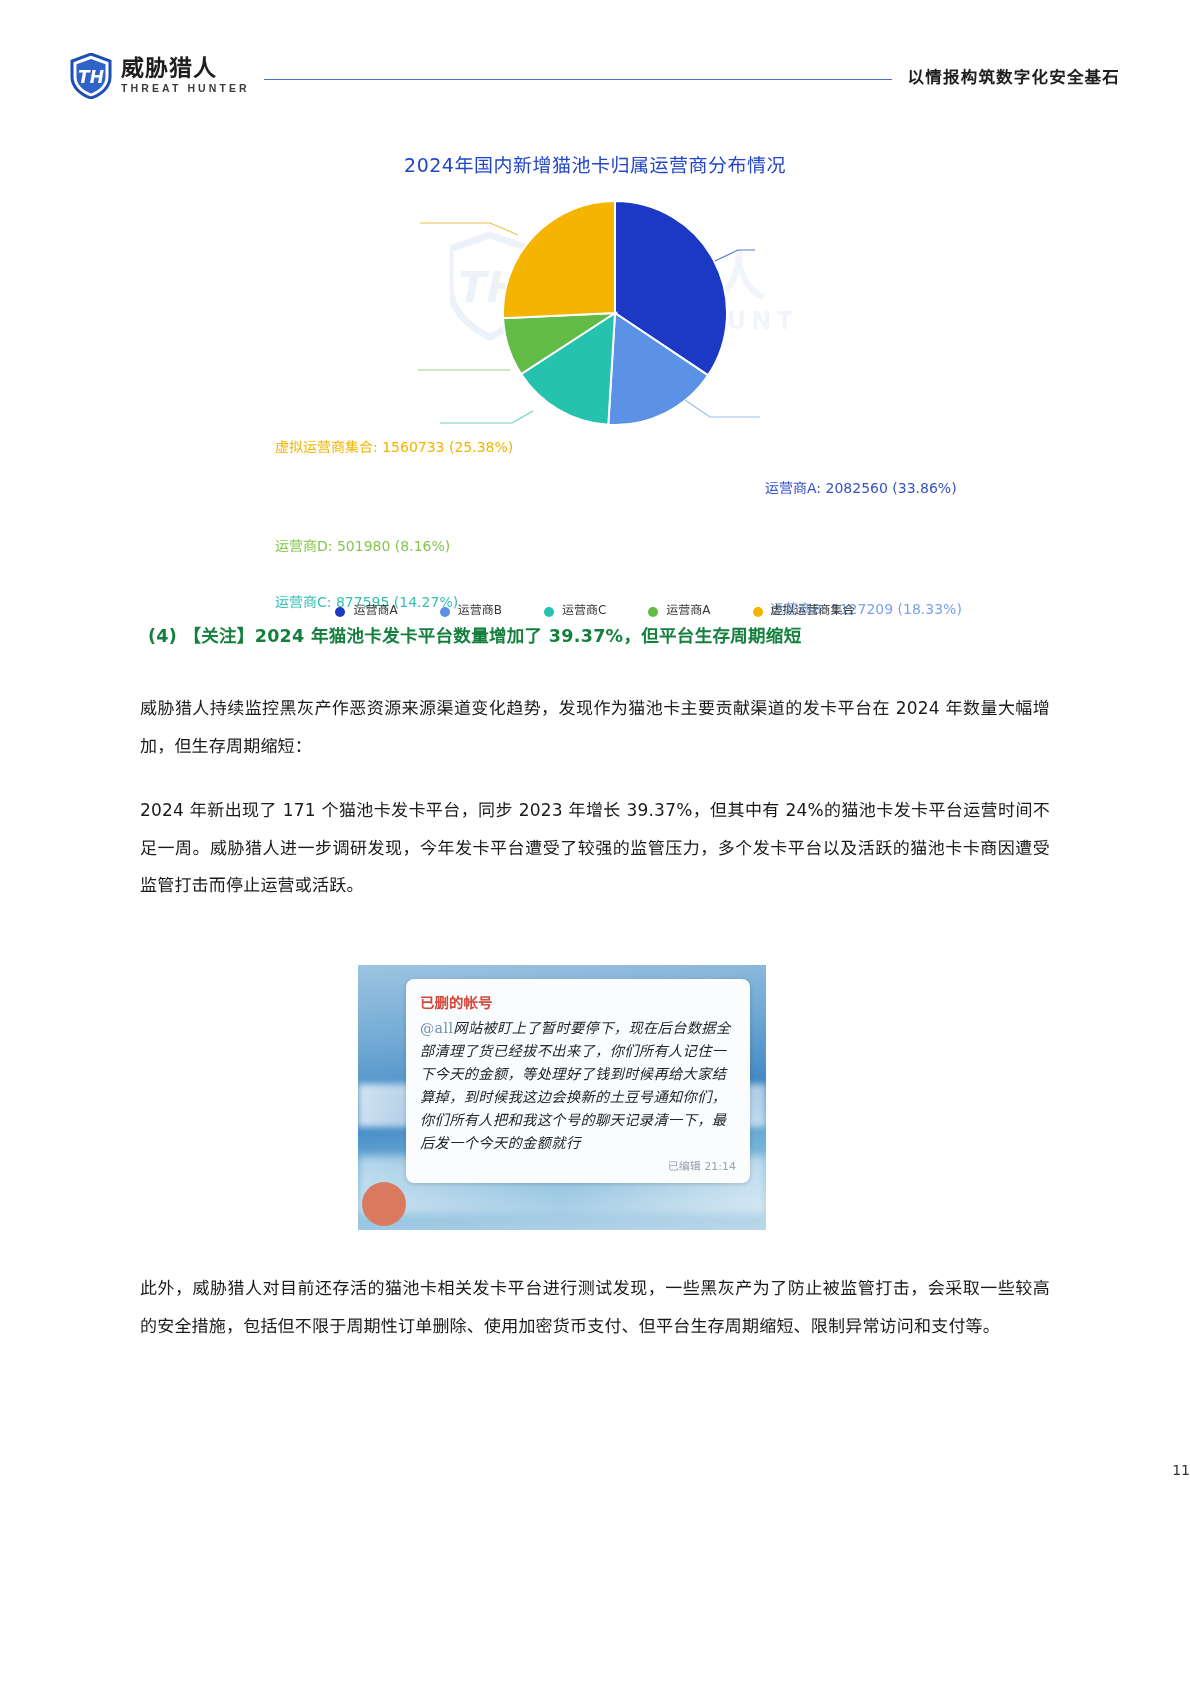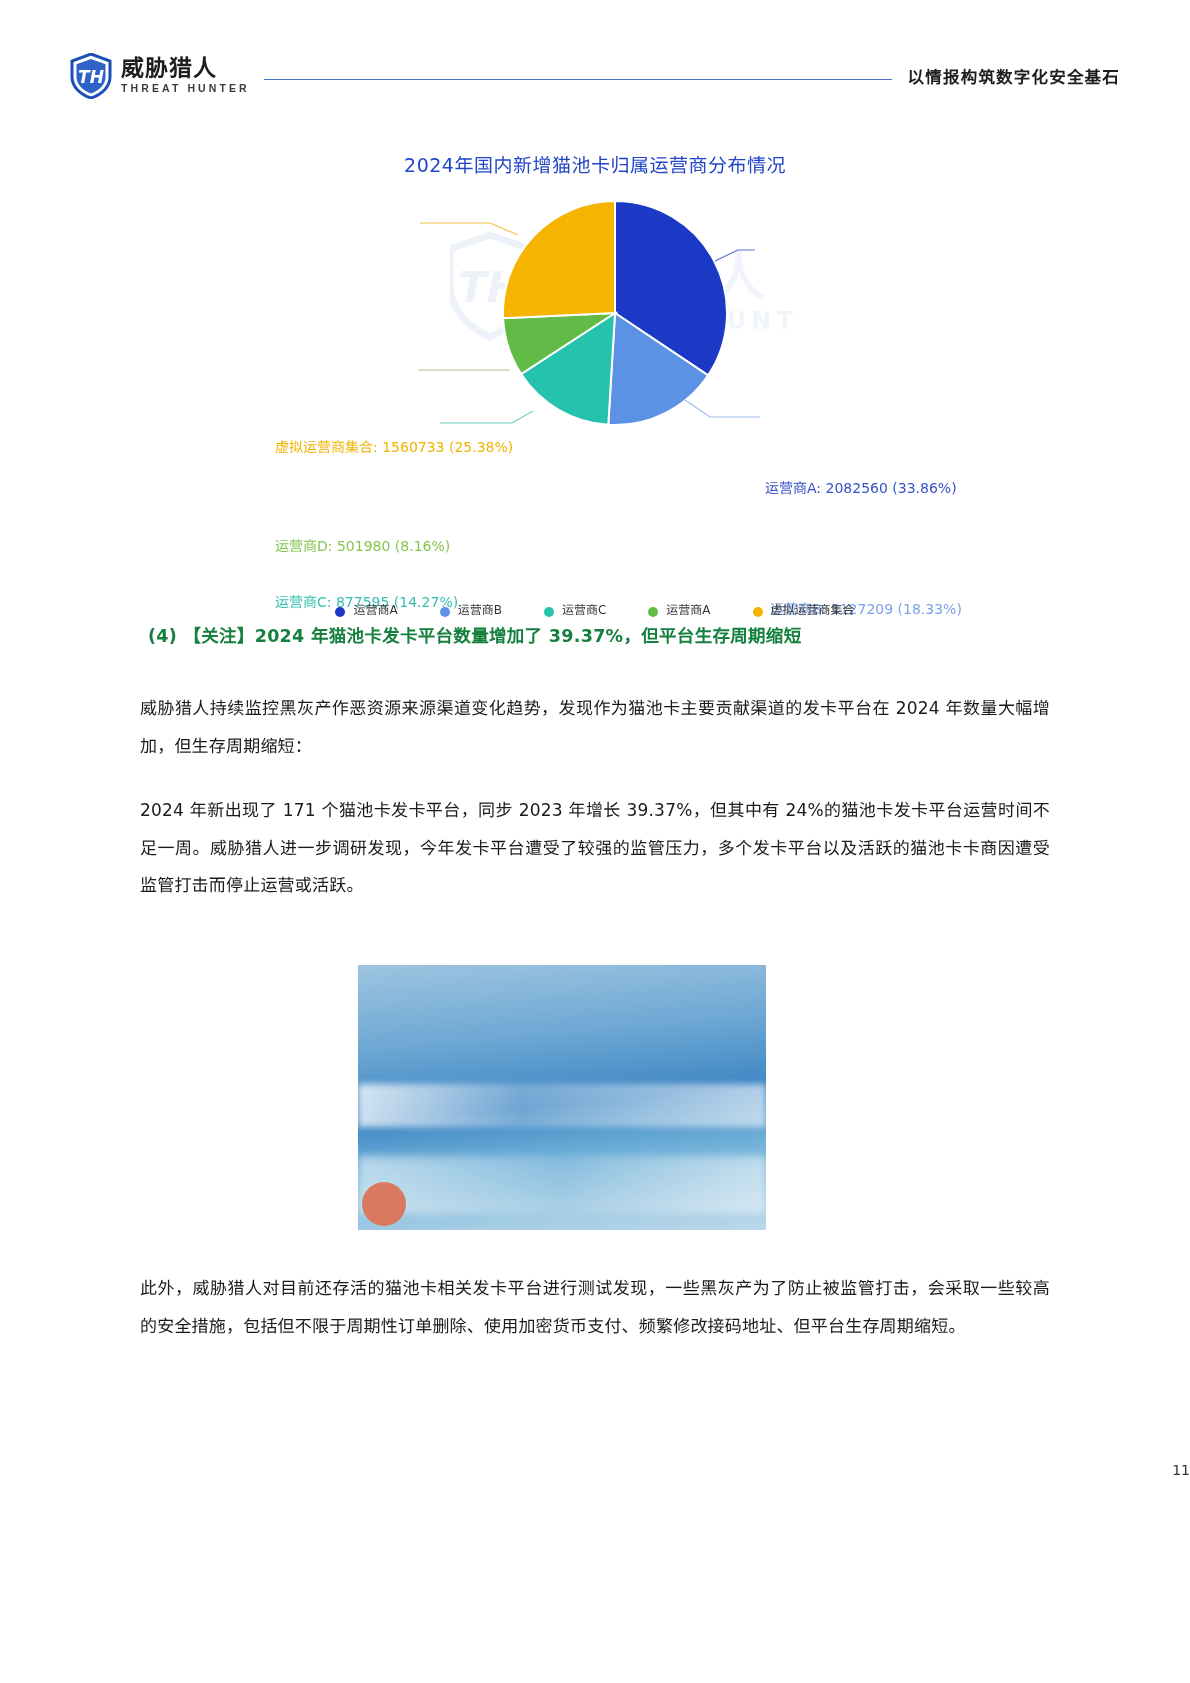--- a/index.html
+++ b/index.html
@@ -333,17 +333,22 @@
   </div>
 </div>
 
 <div class="red-heading">(4) 【关注】2024 年猫池卡发卡平台数量增加了 39.37%，但平台生存周期缩短</div>
 
 <div class="para para-1">威胁猎人持续监控黑灰产作恶资源来源渠道变化趋势，发现作为猫池卡主要贡献渠道的发卡平台在 2024 年数量大幅增加，但生存周期缩短：</div>
 <div class="para para-2">2024 年新出现了 171 个猫池卡发卡平台，同步 2023 年增长 39.37%，但其中有 24%的猫池卡发卡平台运营时间不足一周。威胁猎人进一步调研发现，今年发卡平台遭受了较强的监管压力，多个发卡平台以及活跃的猫池卡卡商因遭受监管打击而停止运营或活跃。</div>
 
 <div class="chat-figure">
   <div class="chat-avatar"></div>
+  <div class="chat-bubble">
+    <div class="chat-name">已删的帐号</div>
+    <div class="chat-body"><span class="chat-mention">@all</span><span>网站被盯上了暂时要停下，现在后台数据全部清理了货已经拔不出来了，你们所有人记住一下今天的金额，等处理好了钱到时候再给大家结算掉，到时候我这边会换新的土豆号通知你们，你们所有人把和我这个号的聊天记录清一下，最后发一个今天的金额就行</span></div>
+    <div class="chat-meta">已编辑 21:14</div>
+  </div>
 </div>
 
-<div class="para para-3">此外，威胁猎人对目前还存活的猫池卡相关发卡平台进行测试发现，一些黑灰产为了防止被监管打击，会采取一些较高的安全措施，包括但不限于周期性订单删除、使用加密货币支付、频繁修改接码地址、但平台生存周期缩短。</div>
+<div class="para para-3">此外，威胁猎人对目前还存活的猫池卡相关发卡平台进行测试发现，一些黑灰产为了防止被监管打击，会采取一些较高的安全措施，包括但不限于周期性订单删除、使用加密货币支付、但平台生存周期缩短、限制异常访问和支付等。</div>
 
 <div class="page-number">11</div>
 
 </body></html>

